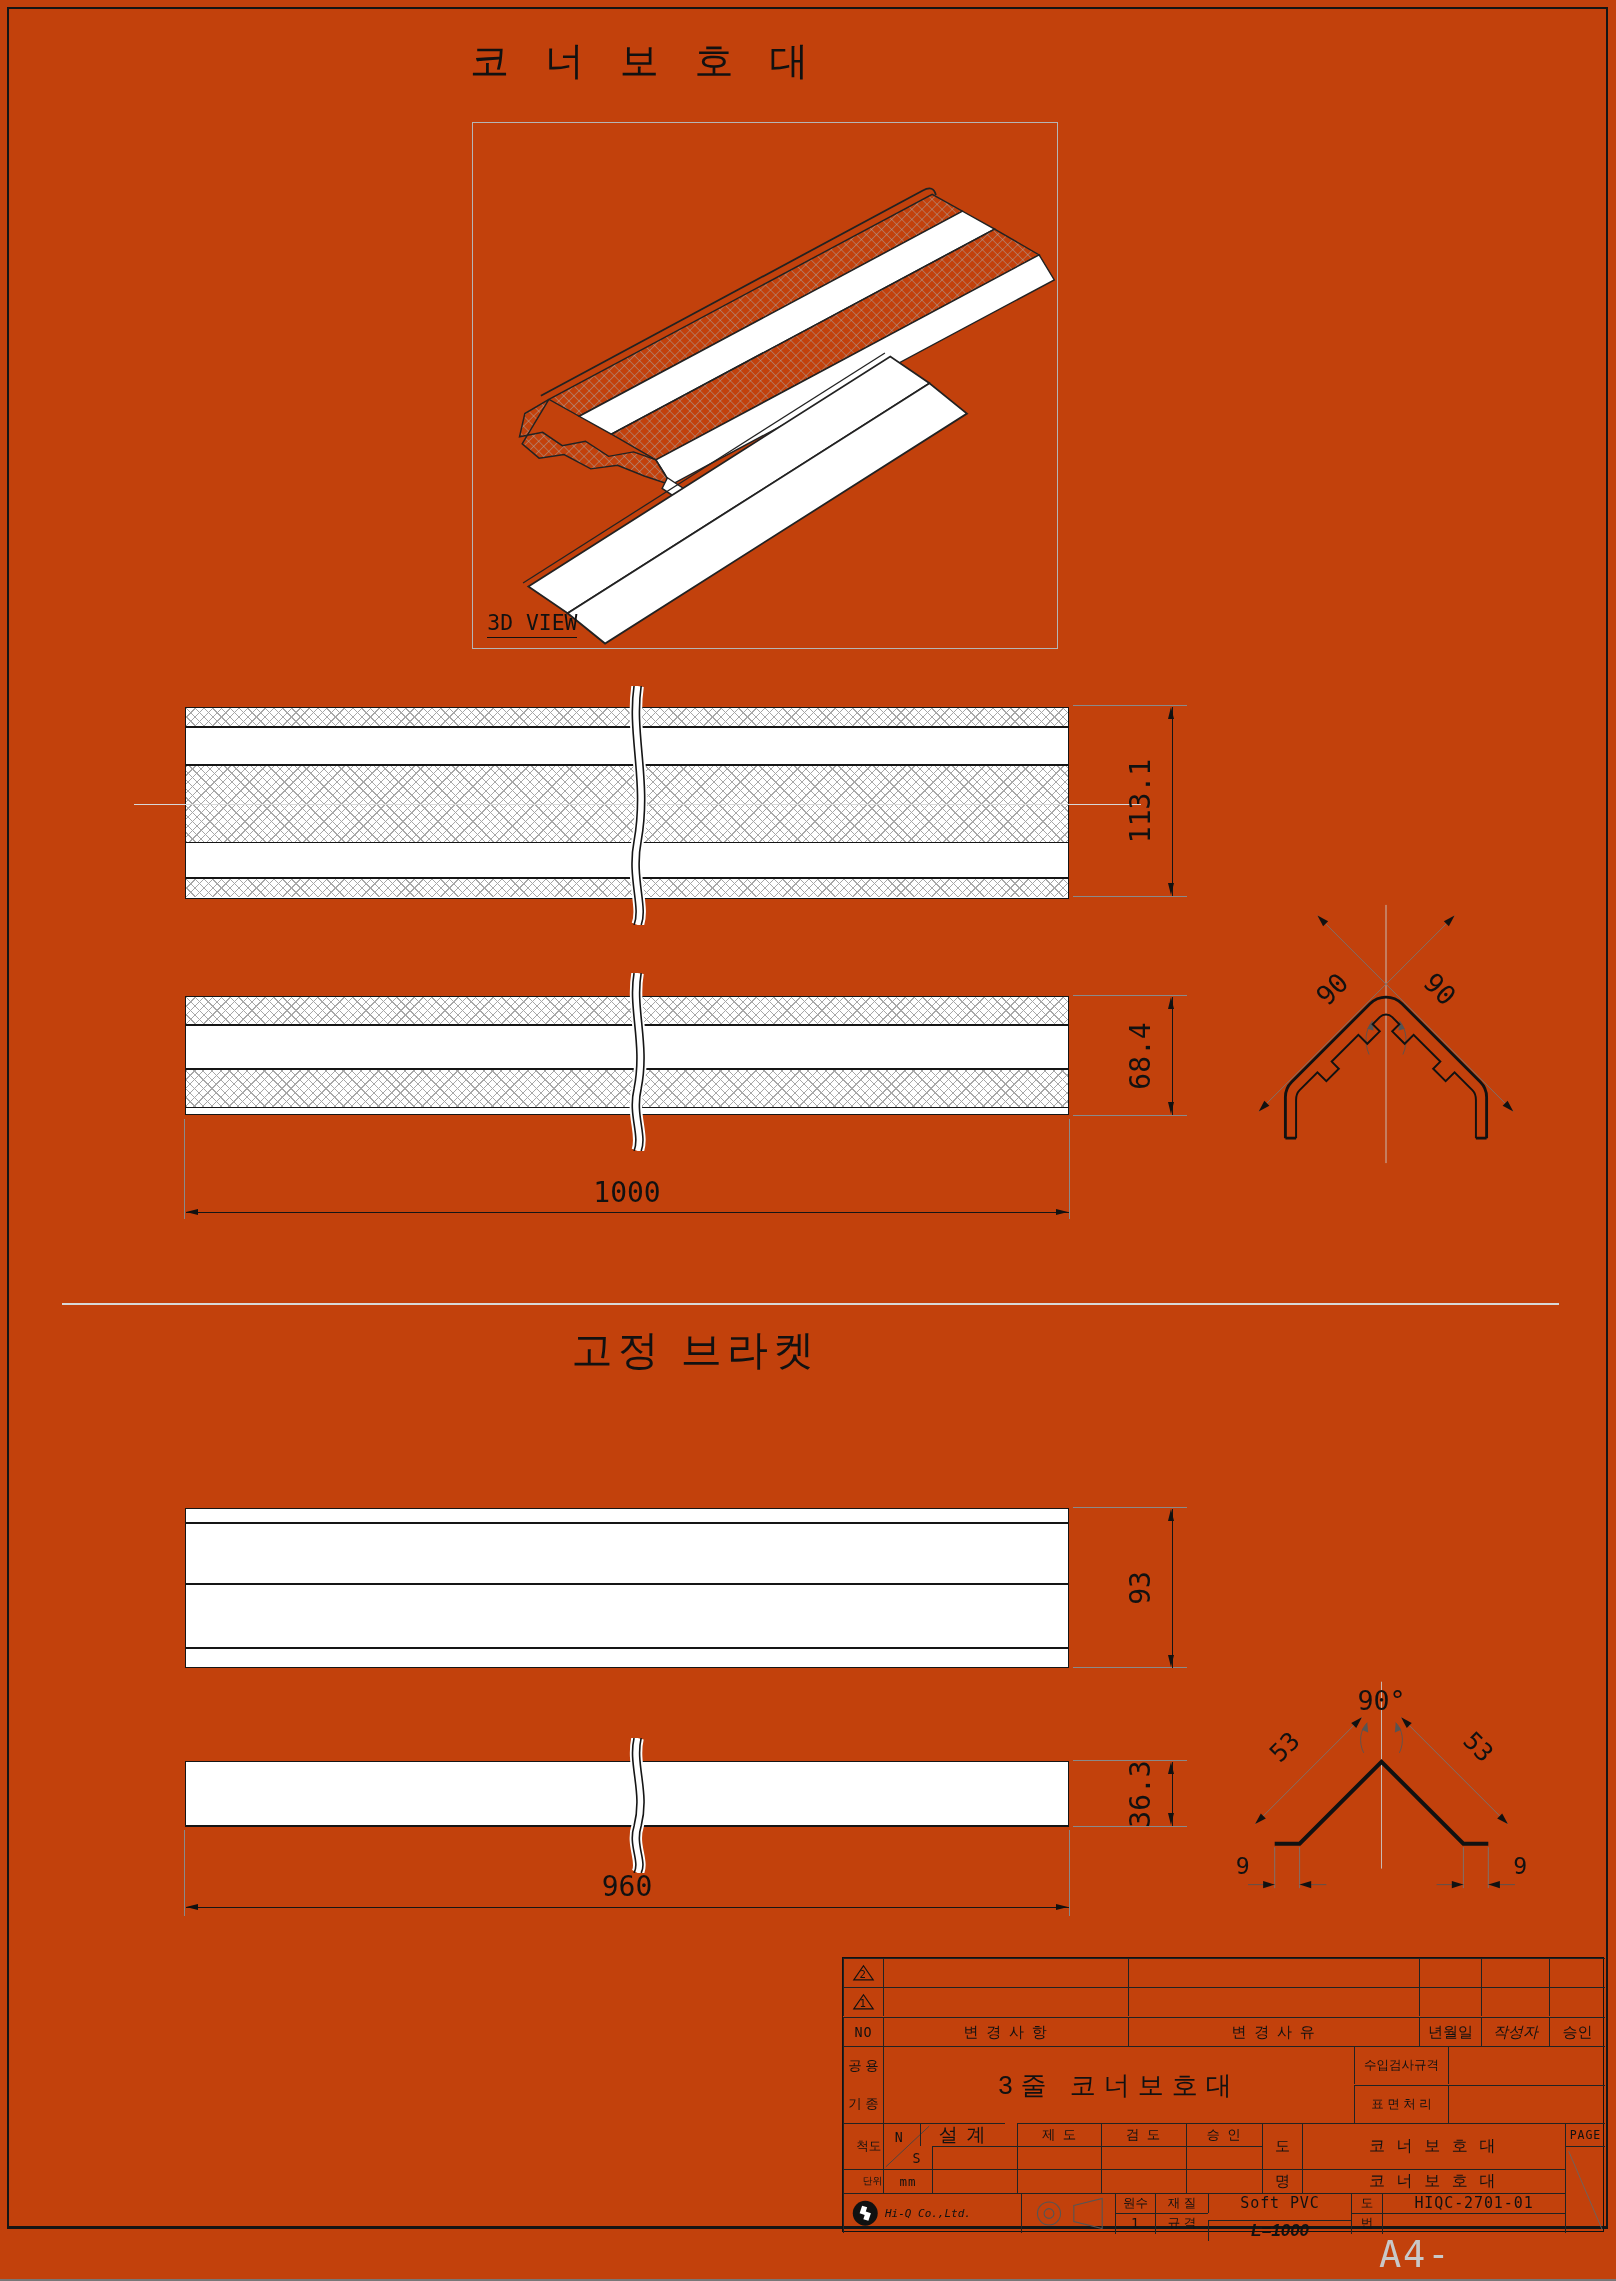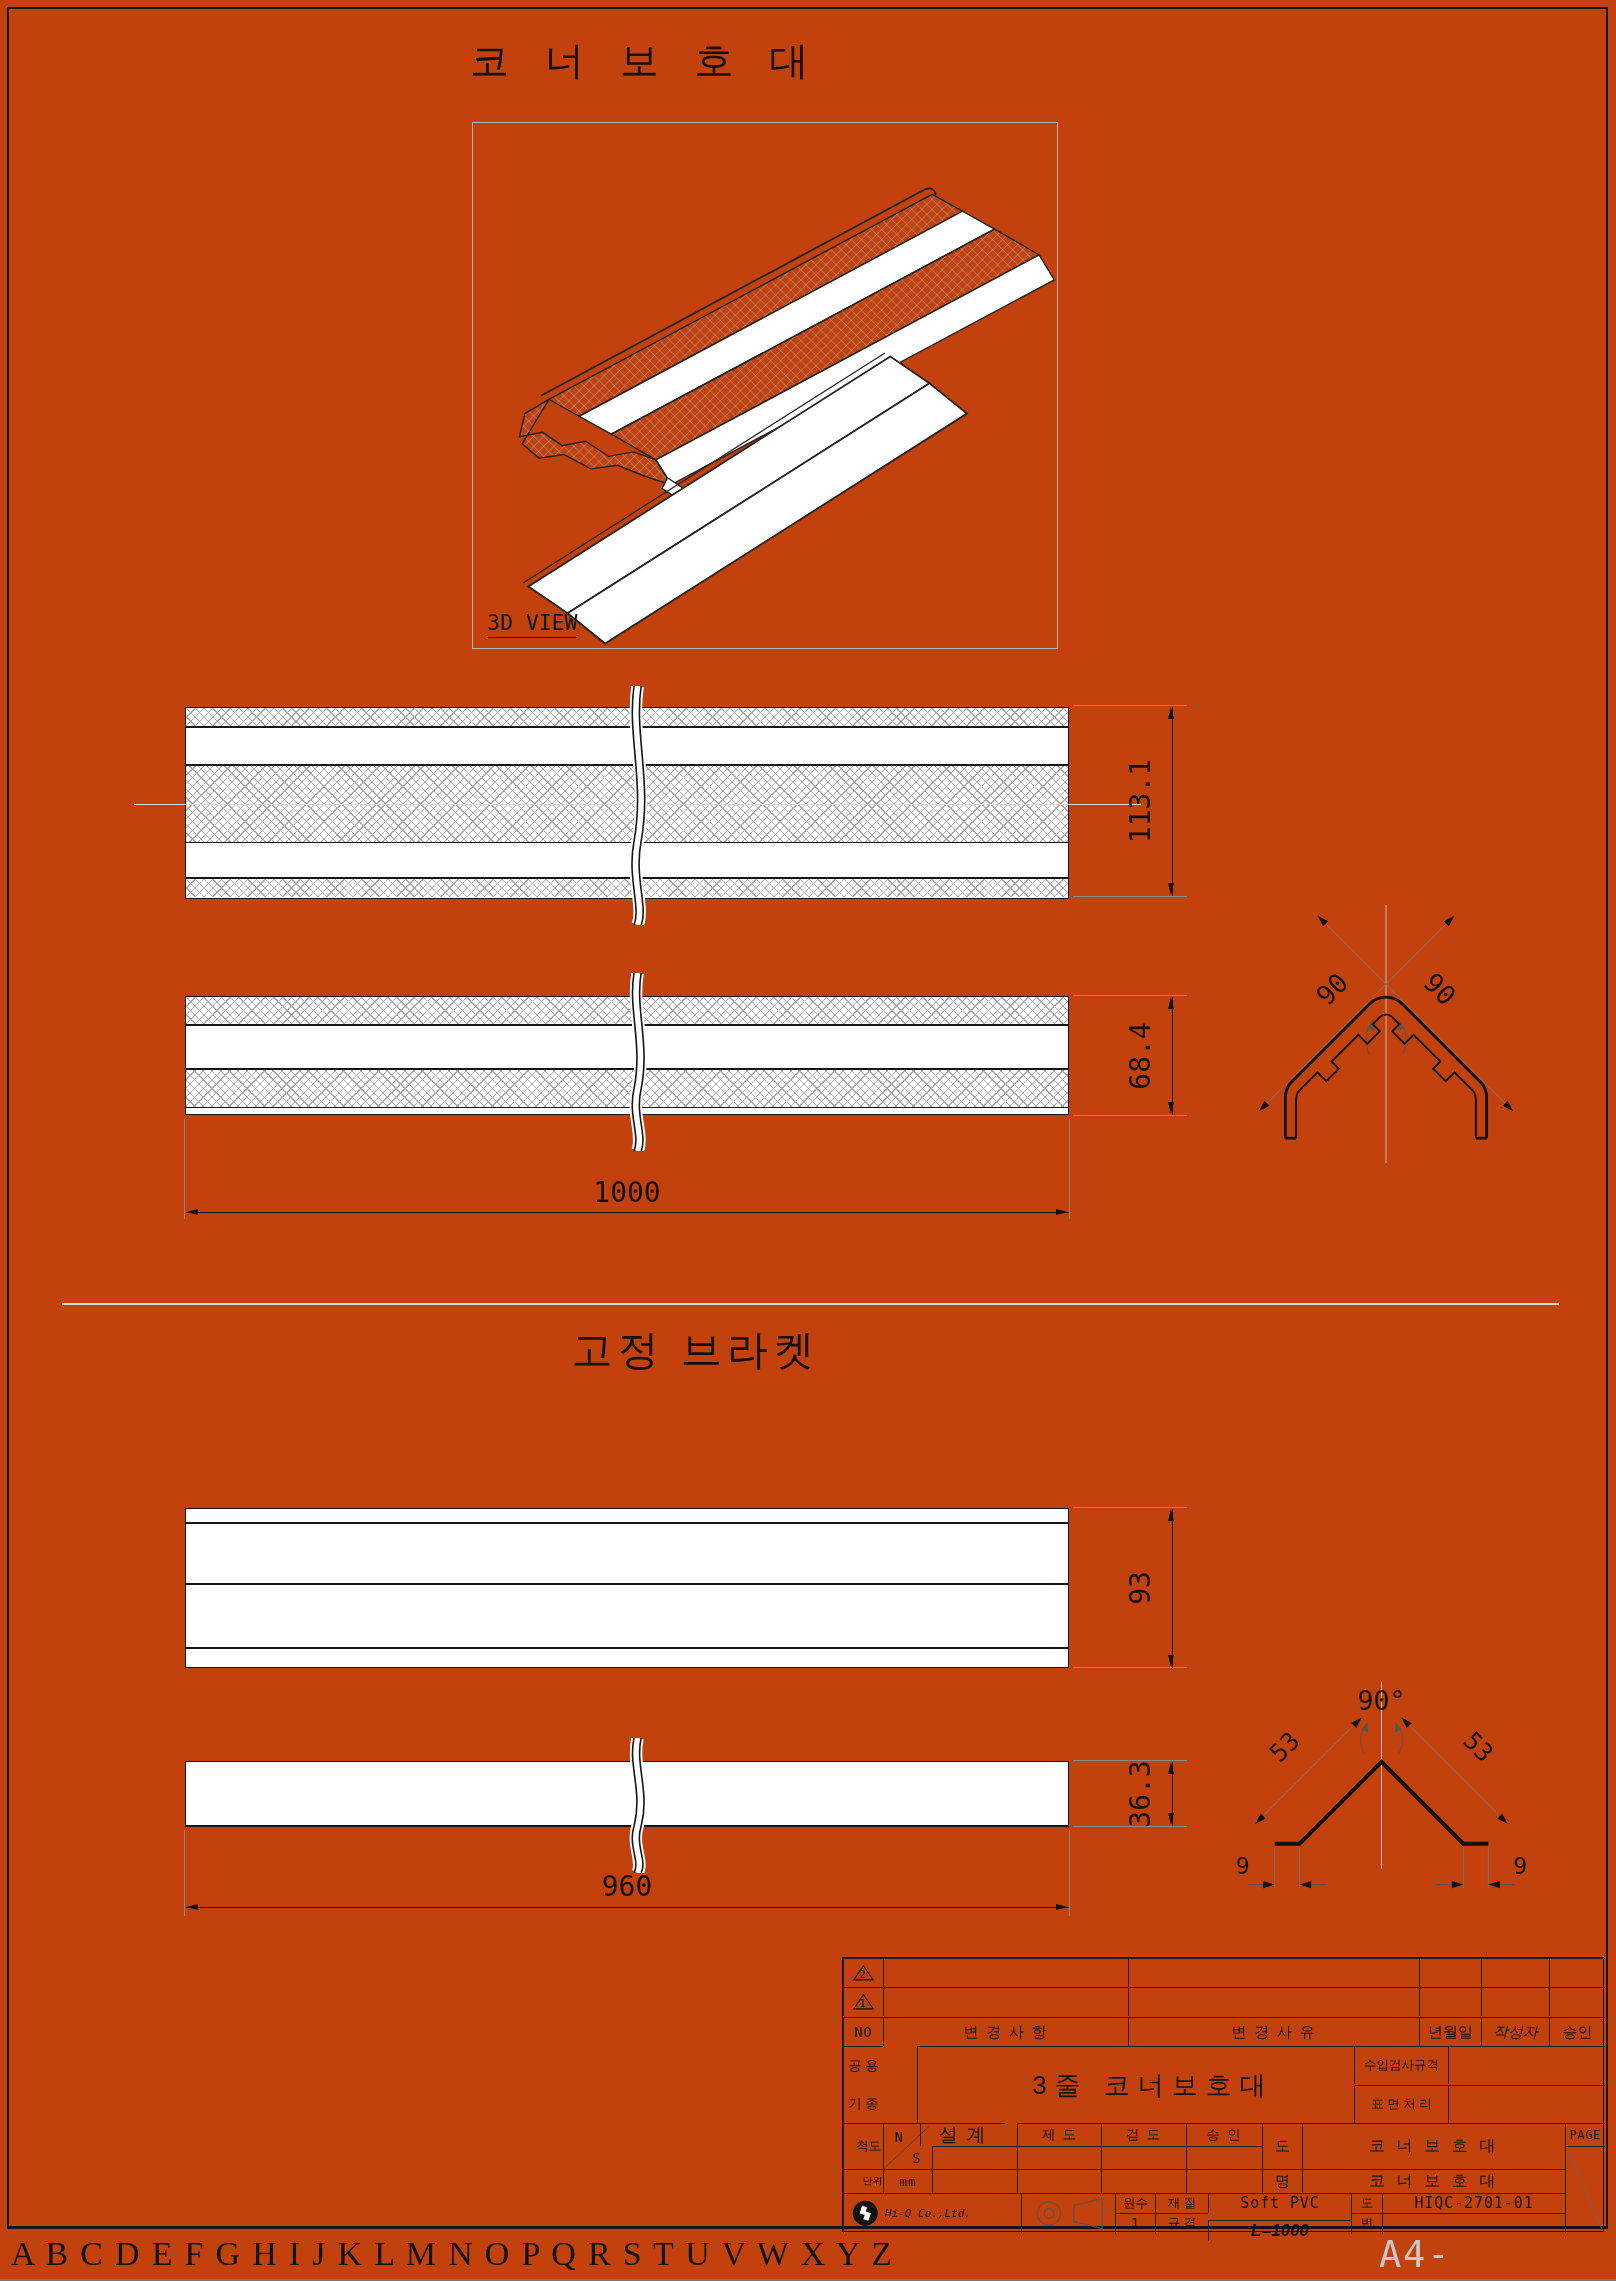--- a/index.html
+++ b/index.html
@@ -238,21 +238,21 @@
     <div class="tb" style="left:40px;top:59px;width:245px;height:29px;">변 경 사 항</div>
     <div class="tb" style="left:285px;top:59px;width:291px;height:29px;">변 경 사 유</div>
     <div class="tb" style="left:576px;top:59px;width:62px;height:29px;letter-spacing:0;">년월일</div>
     <div class="tb" style="left:638px;top:59px;width:68px;height:29px;letter-spacing:0;font-style:italic;">작성자</div>
     <div class="tb" style="left:706px;top:59px;width:56px;height:29px;letter-spacing:0;">승인</div>
 
     <div class="tb" style="left:0;top:88px;width:40px;height:77px;flex-direction:column;justify-content:space-around;letter-spacing:0;font-size:13.4px;">
       <div>공 용</div>
       <div>기 종</div>
     </div>
-    <div class="tb" style="left:40px;top:88px;width:471px;height:77px;font-size:26px;letter-spacing:8px;margin-left:34px;">3줄 코너보호대</div>
+    <div class="tb" style="left:40px;top:88px;width:471px;height:77px;font-size:26px;letter-spacing:8px;">3줄 코너보호대</div>
     <div class="tb" style="left:511px;top:88px;width:94px;height:38px;font-size:12.5px;letter-spacing:0;">수입검사규격</div>
     <div class="tb" style="left:605px;top:88px;width:157px;height:38px;"></div>
     <div class="tb" style="left:511px;top:127px;width:94px;height:38px;font-size:12.5px;letter-spacing:0;">표 면 처 리</div>
     <div class="tb" style="left:605px;top:127px;width:157px;height:38px;"></div>
 
     <div class="tb" style="left:0;top:165px;width:40px;height:46px;">
       <div class="stackchars" style="width:14.3px;">척도</div>
     </div>
     <div class="tb" style="left:40px;top:165px;width:49px;height:46px;">
       <svg width="47" height="45" viewBox="0 0 53 50" style="position:absolute;left:0;top:0;font-size:17px">
@@ -308,18 +308,17 @@
     <div class="tb" style="left:312px;top:235px;width:53px;height:19.6px;font-size:12.5px;letter-spacing:0;">재 질</div>
     <div class="tb" style="left:312px;top:255px;width:53px;height:20.5px;font-size:12.5px;letter-spacing:0;">규 격</div>
     <div class="tb mono" style="left:365px;top:235px;width:143px;height:19.6px;font-size:15px;">Soft PVC</div>
     <div class="tb" style="left:365px;top:262px;width:143px;height:20.5px;font-size:17px;font-weight:bold;letter-spacing:0;font-style:italic;">L=1000</div>
     <div class="tb" style="left:508px;top:235px;width:31px;height:19.6px;font-size:12.5px;letter-spacing:0;">도</div>
     <div class="tb" style="left:508px;top:255px;width:31px;height:20.5px;font-size:12.5px;letter-spacing:0;">번</div>
     <div class="tb mono" style="left:539px;top:235px;width:183px;height:19.6px;font-size:15px;">HIQC-2701-01</div>
     <div class="tb" style="left:539px;top:255px;width:183px;height:20.5px;"></div>
   </div>
 
-  <div class="abs" style="left:10.7px;top:2235px;font-family:'Liberation Serif',serif;font-size:34px;letter-spacing:1.8px;white-space:nowrap;">A B C D E F G H I J K L M N O P Q R S T U V W X Y Z</div>
   <div class="abs" style="left:1379px;top:2233px;font-family:'DejaVu Sans Mono',monospace;font-size:37px;color:#c8c8c8;letter-spacing:1.8px;">A4- 210X297</div>
   <div class="ln" style="left:0;top:2279px;width:1616px;height:1.8px;background:#777;"></div>
 
 </div>
 
 
 </body></html>

